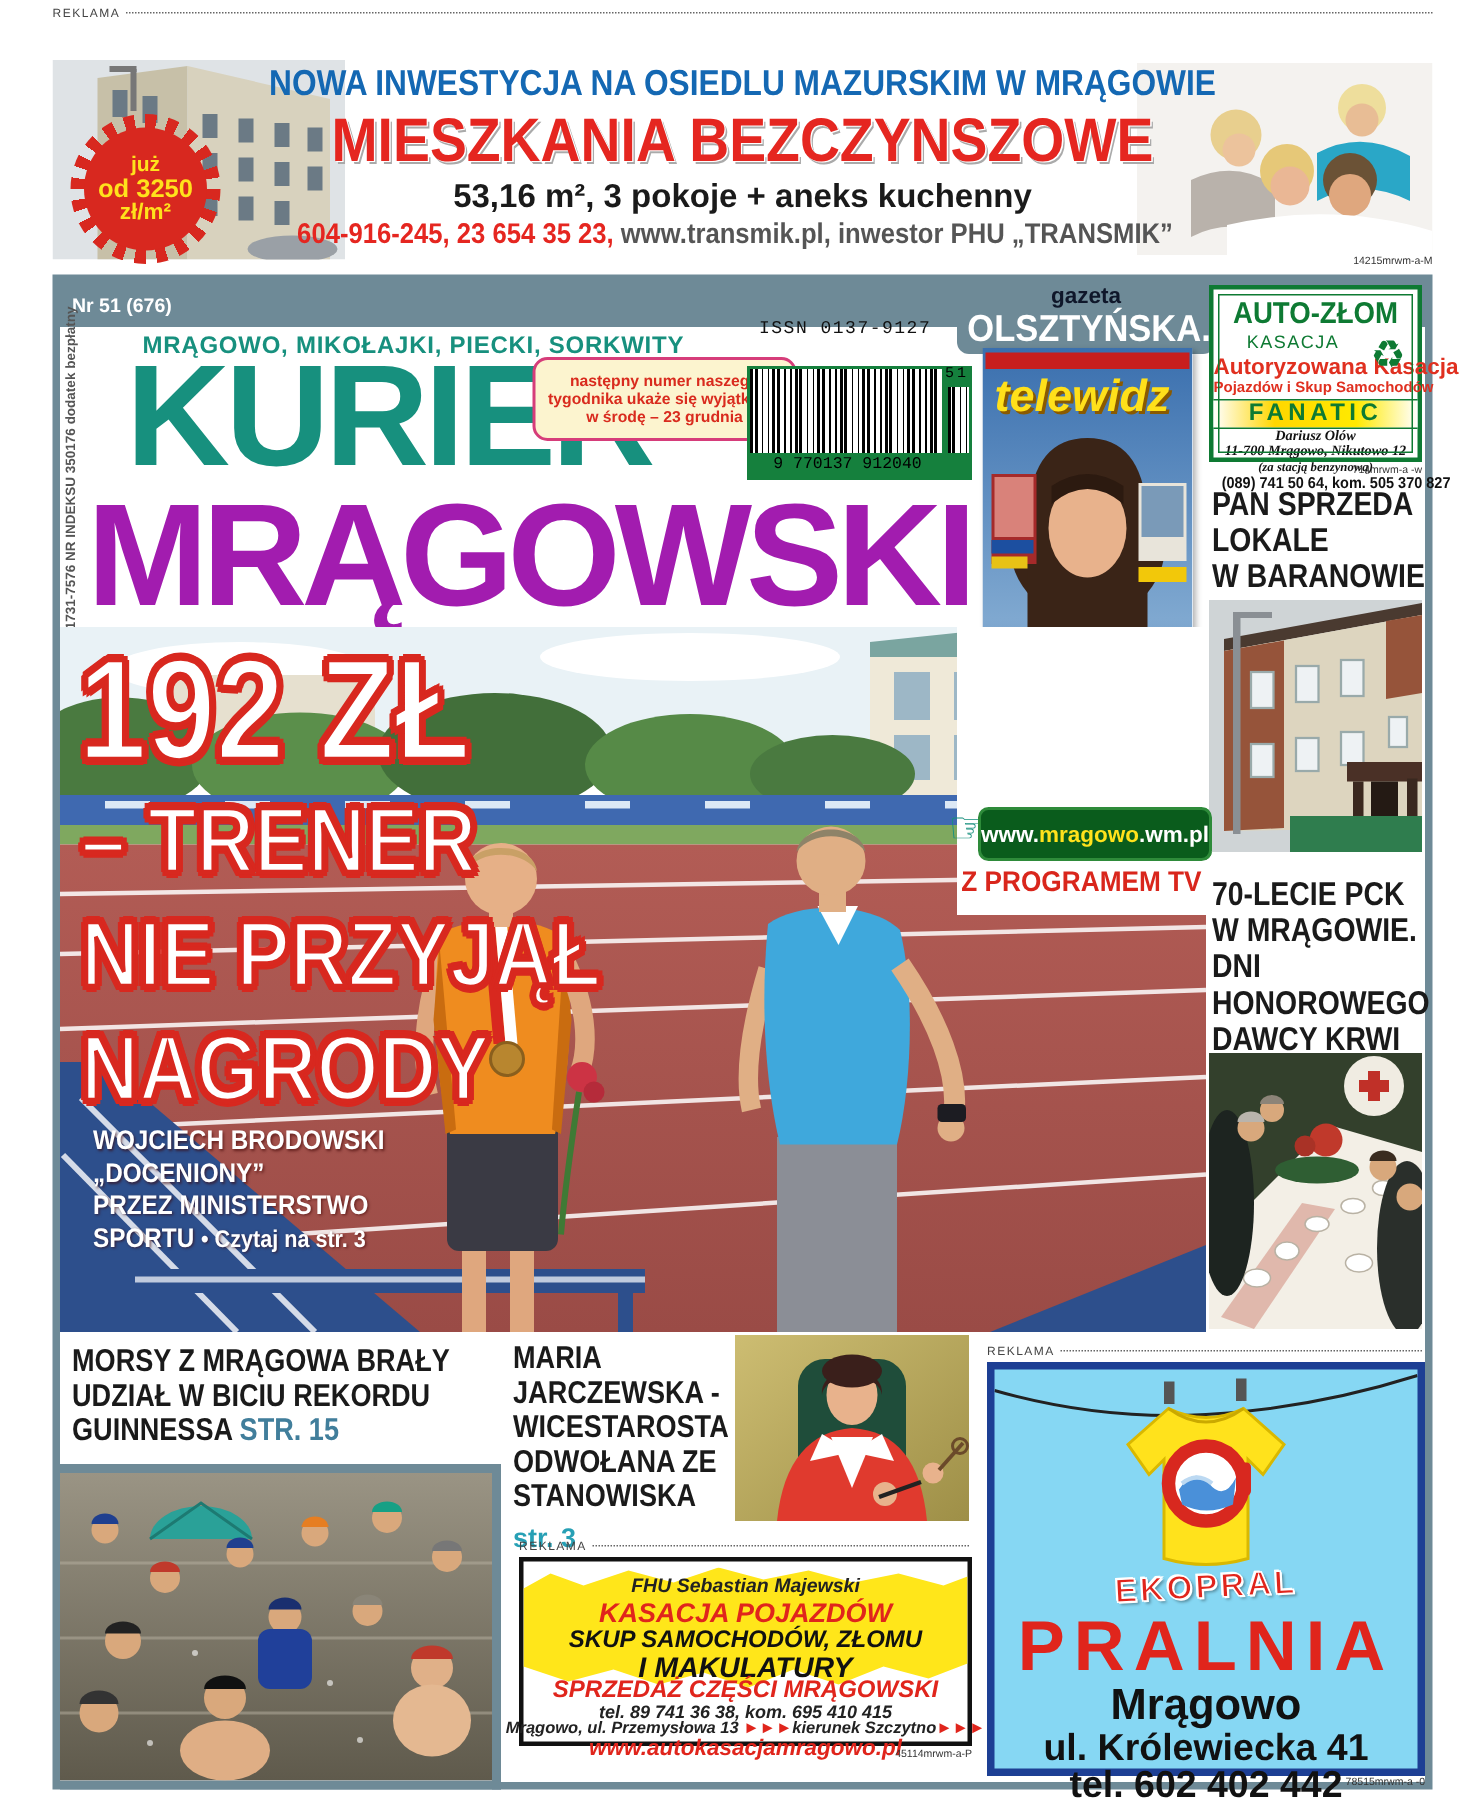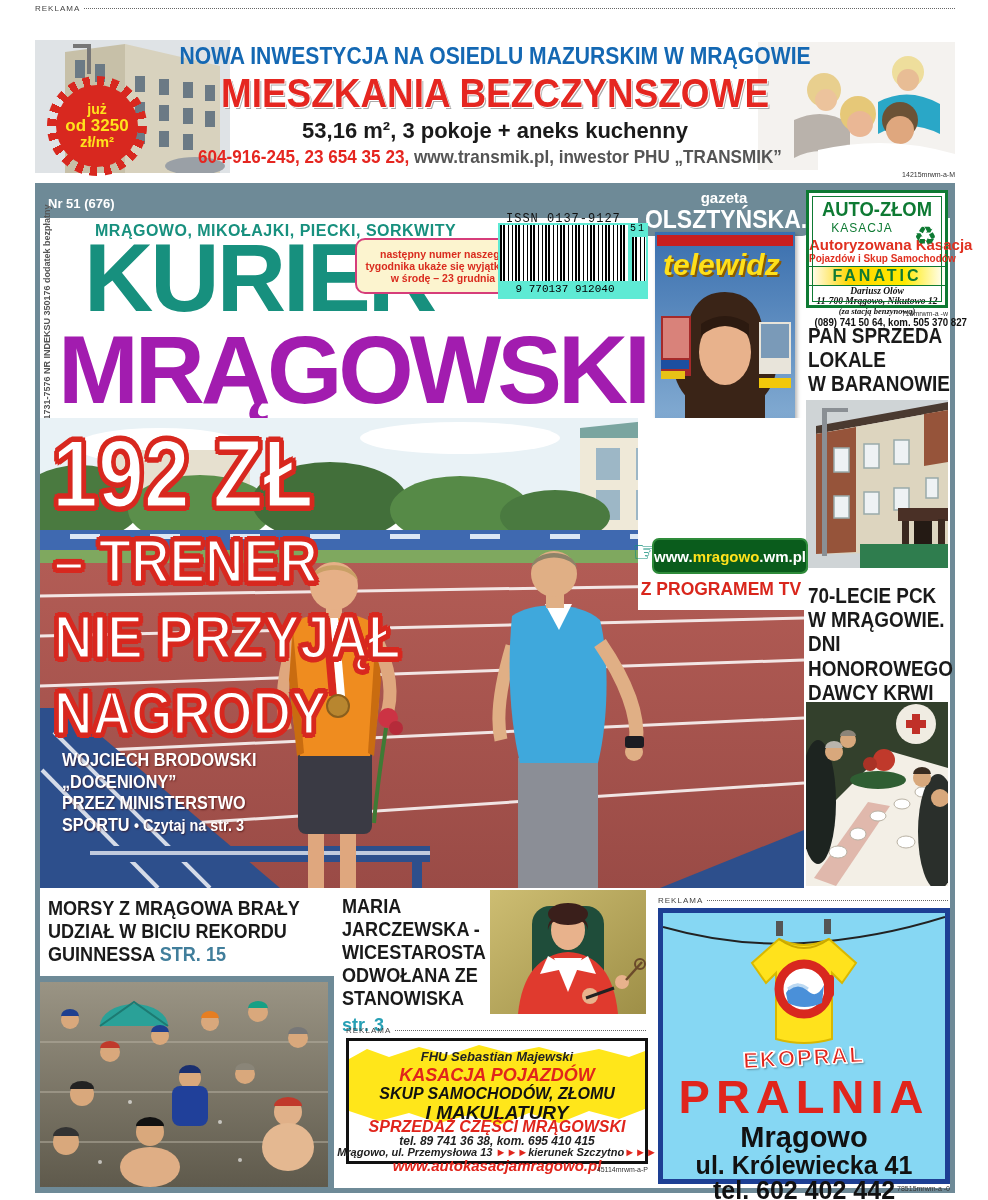--- a/index.html
+++ b/index.html
@@ -102,39 +102,39 @@
     <div class="abs reflbl" style="left:820px;top:153px;width:100px;">14215mrwm-a-M</div>
   </div>
 
   <div class="abs frame" style="left:35px;top:183px;width:920px;height:1010px;">
 
     <div class="abs" style="left:0;top:0;width:910px;height:30px;background:#6e8a97;">
       <span class="abs" style="left:8px;top:8px;color:#ffffff;font-weight:bold;font-size:13px;">Nr 51 (676)</span>
     </div>
 
     <div class="abs" style="left:598px;top:0;width:172px;height:48px;background:#6e8a97;border-radius:0 0 8px 8px;text-align:center;">
-      <div style="color:#ffffff;font-weight:bold;font-size:15px;line-height:16px;margin-top:2px;">gazeta</div>
+      <div style="color:#0f172a;font-weight:bold;font-size:15px;line-height:16px;margin-top:2px;">gazeta</div>
       <div class="nw" style="color:#fff;font-weight:bold;font-size:25px;line-height:26px;transform:scaleX(.92);">OLSZTYŃSKA.pl</div>
     </div>
 
     <div class="abs nw" style="left:55px;top:34px;color:#17907e;font-weight:bold;font-size:16px;letter-spacing:.5px;">MRĄGOWO, MIKOŁAJKI, PIECKI, SORKWITY</div>
 
     <div class="abs" style="left:2px;top:15px;height:240px;writing-mode:vertical-rl;transform:rotate(180deg);font-size:9px;color:#555;font-weight:bold;">ISSN 1731-7576    NR INDEKSU 350176    dodatek bezpłatny</div>
 
     <div class="abs nw" style="left:44px;top:44px;font-size:96px;line-height:.95;font-weight:bold;color:#17907e;letter-spacing:-3px;">KURIER</div>
     <div class="abs nw" style="left:18px;top:136px;font-size:97px;line-height:.95;font-weight:bold;color:#a21caf;letter-spacing:-4px;">MRĄGOWSKI</div>
 
     <div class="abs" style="left:315px;top:50px;width:172px;height:52px;background:#fcf4cf;border:2px solid #d63d7a;border-radius:10px;display:flex;flex-direction:column;align-items:center;justify-content:center;">
       <span style="color:#d92b1e;font-weight:bold;font-size:10.5px;">następny numer naszego</span>
       <span style="color:#d92b1e;font-weight:bold;font-size:10.5px;">tygodnika ukaże się wyjątkowo</span>
       <span style="color:#d92b1e;font-weight:bold;font-size:10.5px;">w środę – 23 grudnia</span>
     </div>
 
     <div class="abs mono" style="left:466px;top:24px;font-size:12px;letter-spacing:1px;color:#111;">ISSN 0137-9127</div>
-    <div class="abs" style="left:458px;top:35px;width:150px;height:76px;background:#5eead4;">
+    <div class="abs" style="left:458px;top:56px;width:150px;height:76px;background:#15803d;">
       <div class="abs barcode-stripes" style="left:2px;top:2px;width:128px;height:56px;"></div>
       <div class="abs barcode-stripes" style="left:134px;top:14px;width:14px;height:44px;"></div>
       <div class="abs mono" style="left:132px;top:0;font-size:10px;letter-spacing:2px;">51</div>
       <div class="abs mono" style="left:0;top:60px;width:134px;text-align:center;font-size:11px;">9 770137 912040</div>
     </div>
 
     <div class="abs" style="left:615px;top:44px;width:140px;height:300px;box-shadow:2px 2px 4px rgba(0,0,0,.3);">
       <svg width="140" height="300">
         <defs>
             <linearGradient id="tvbg" x1="0" y1="0" x2="0" y2="1">

